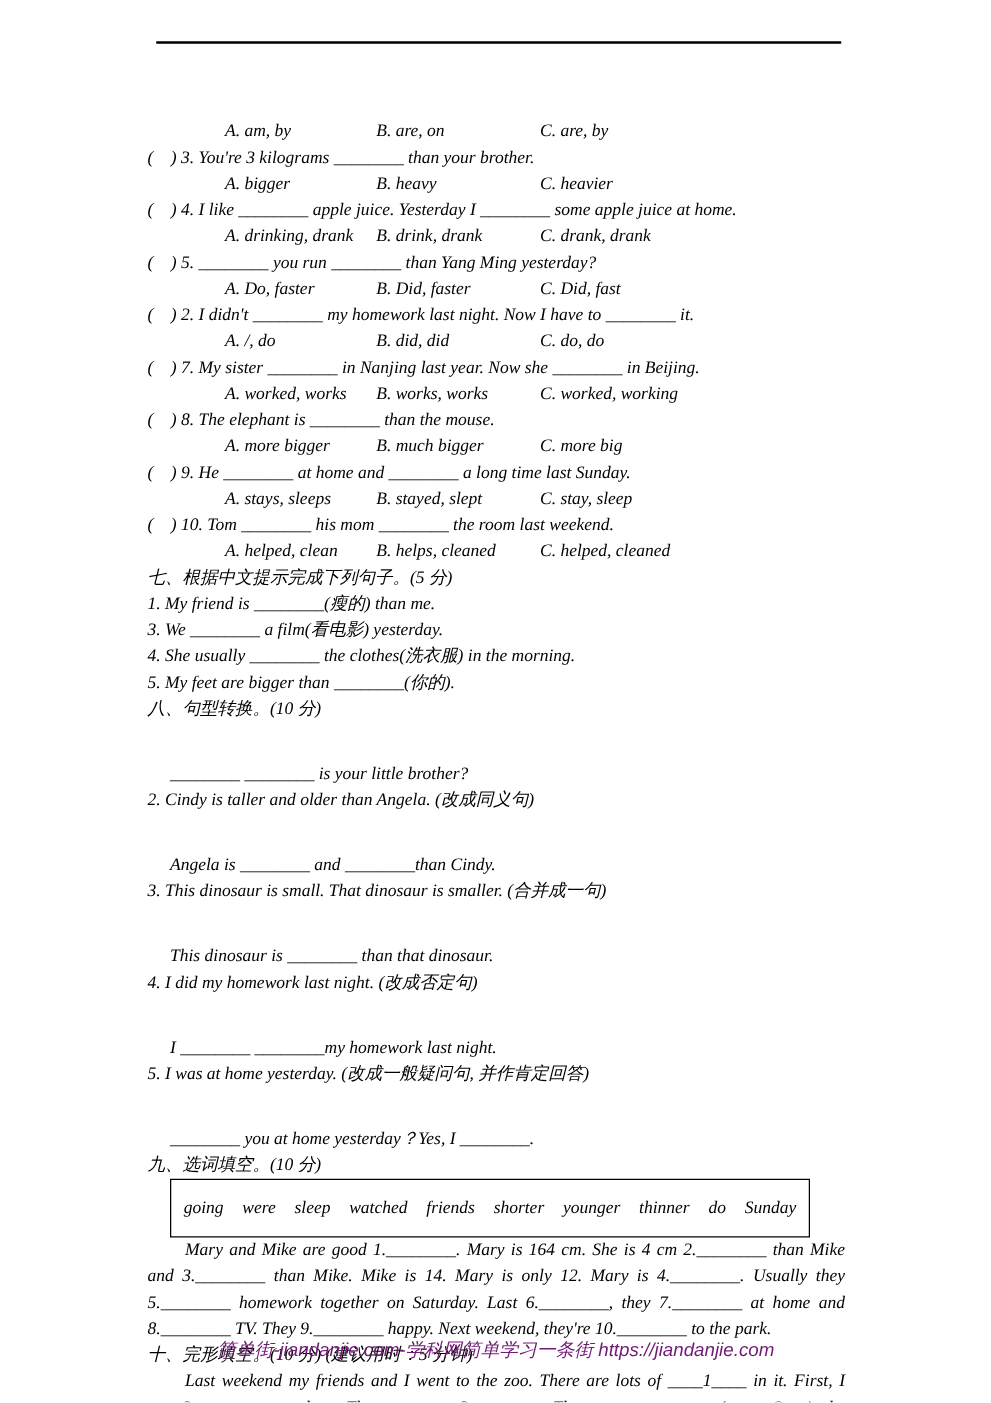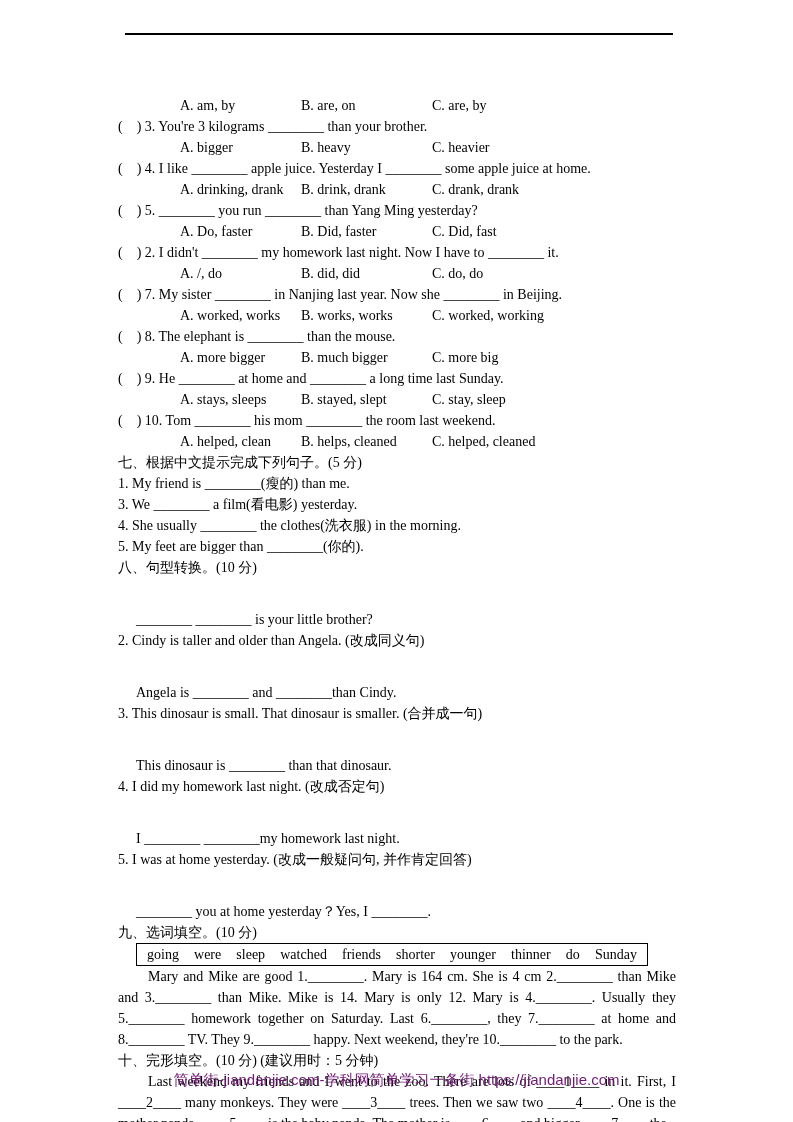--- a/index.html
+++ b/index.html
@@ -3,20 +3,21 @@
 <meta charset="utf-8">
 <style>
   html,body { margin:0; padding:0; background:#ffffff; }
   .page {
     position:relative;
     width:793px; height:1122px;
     background:#ffffff;
     font-family:"Liberation Serif","DejaVu Serif",serif;
     color:#000;
     overflow:hidden;
+    font-style:italic;
   }
   .top-rule {
     position:absolute; left:125px; top:33px;
     width:548px; height:2px; background:#000;
   }
   .content {
     position:absolute; left:118px; top:95px; width:558px;
     font-size:14px; line-height:21px;
   }
   .line { white-space:pre-wrap; min-height:21px; }
@@ -24,21 +25,21 @@
   .options span:nth-child(1) { flex:0 0 auto; width:121px; }
   .options span:nth-child(2) { flex:0 0 auto; width:131px; }
   .indent1 { padding-left:18px;margin-top:31px; }
   .para { white-space:normal; text-align:justify; text-indent:30px; }
   .heading { white-space:pre-wrap; }
   .wordbank {
     box-sizing:border-box;
     margin-left:18px; width:512px;
     border:1px solid #000;
     display:flex; justify-content:space-between;
-    padding:0 10px;
+    padding:12px 10px;
   }
   .ul { text-decoration:underline; }
   .footer {
     position:absolute; left:0; top:1071px; width:793px;
     text-align:center;
     font-family:"Liberation Sans","DejaVu Sans",sans-serif;
     font-size:15px;
     color:#701a75;
   }
 </style>

